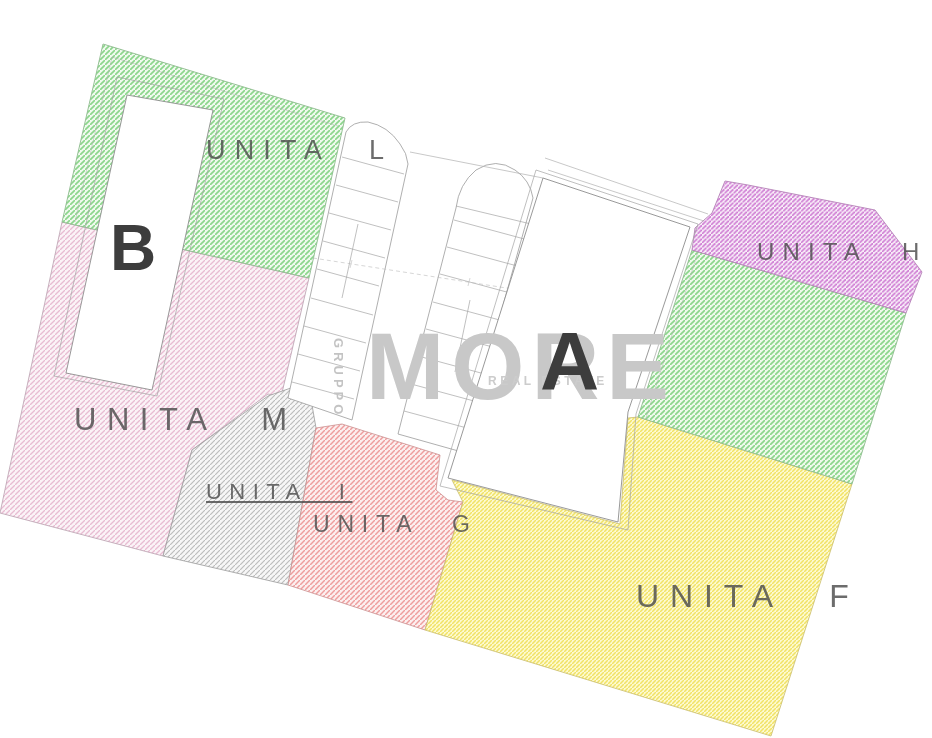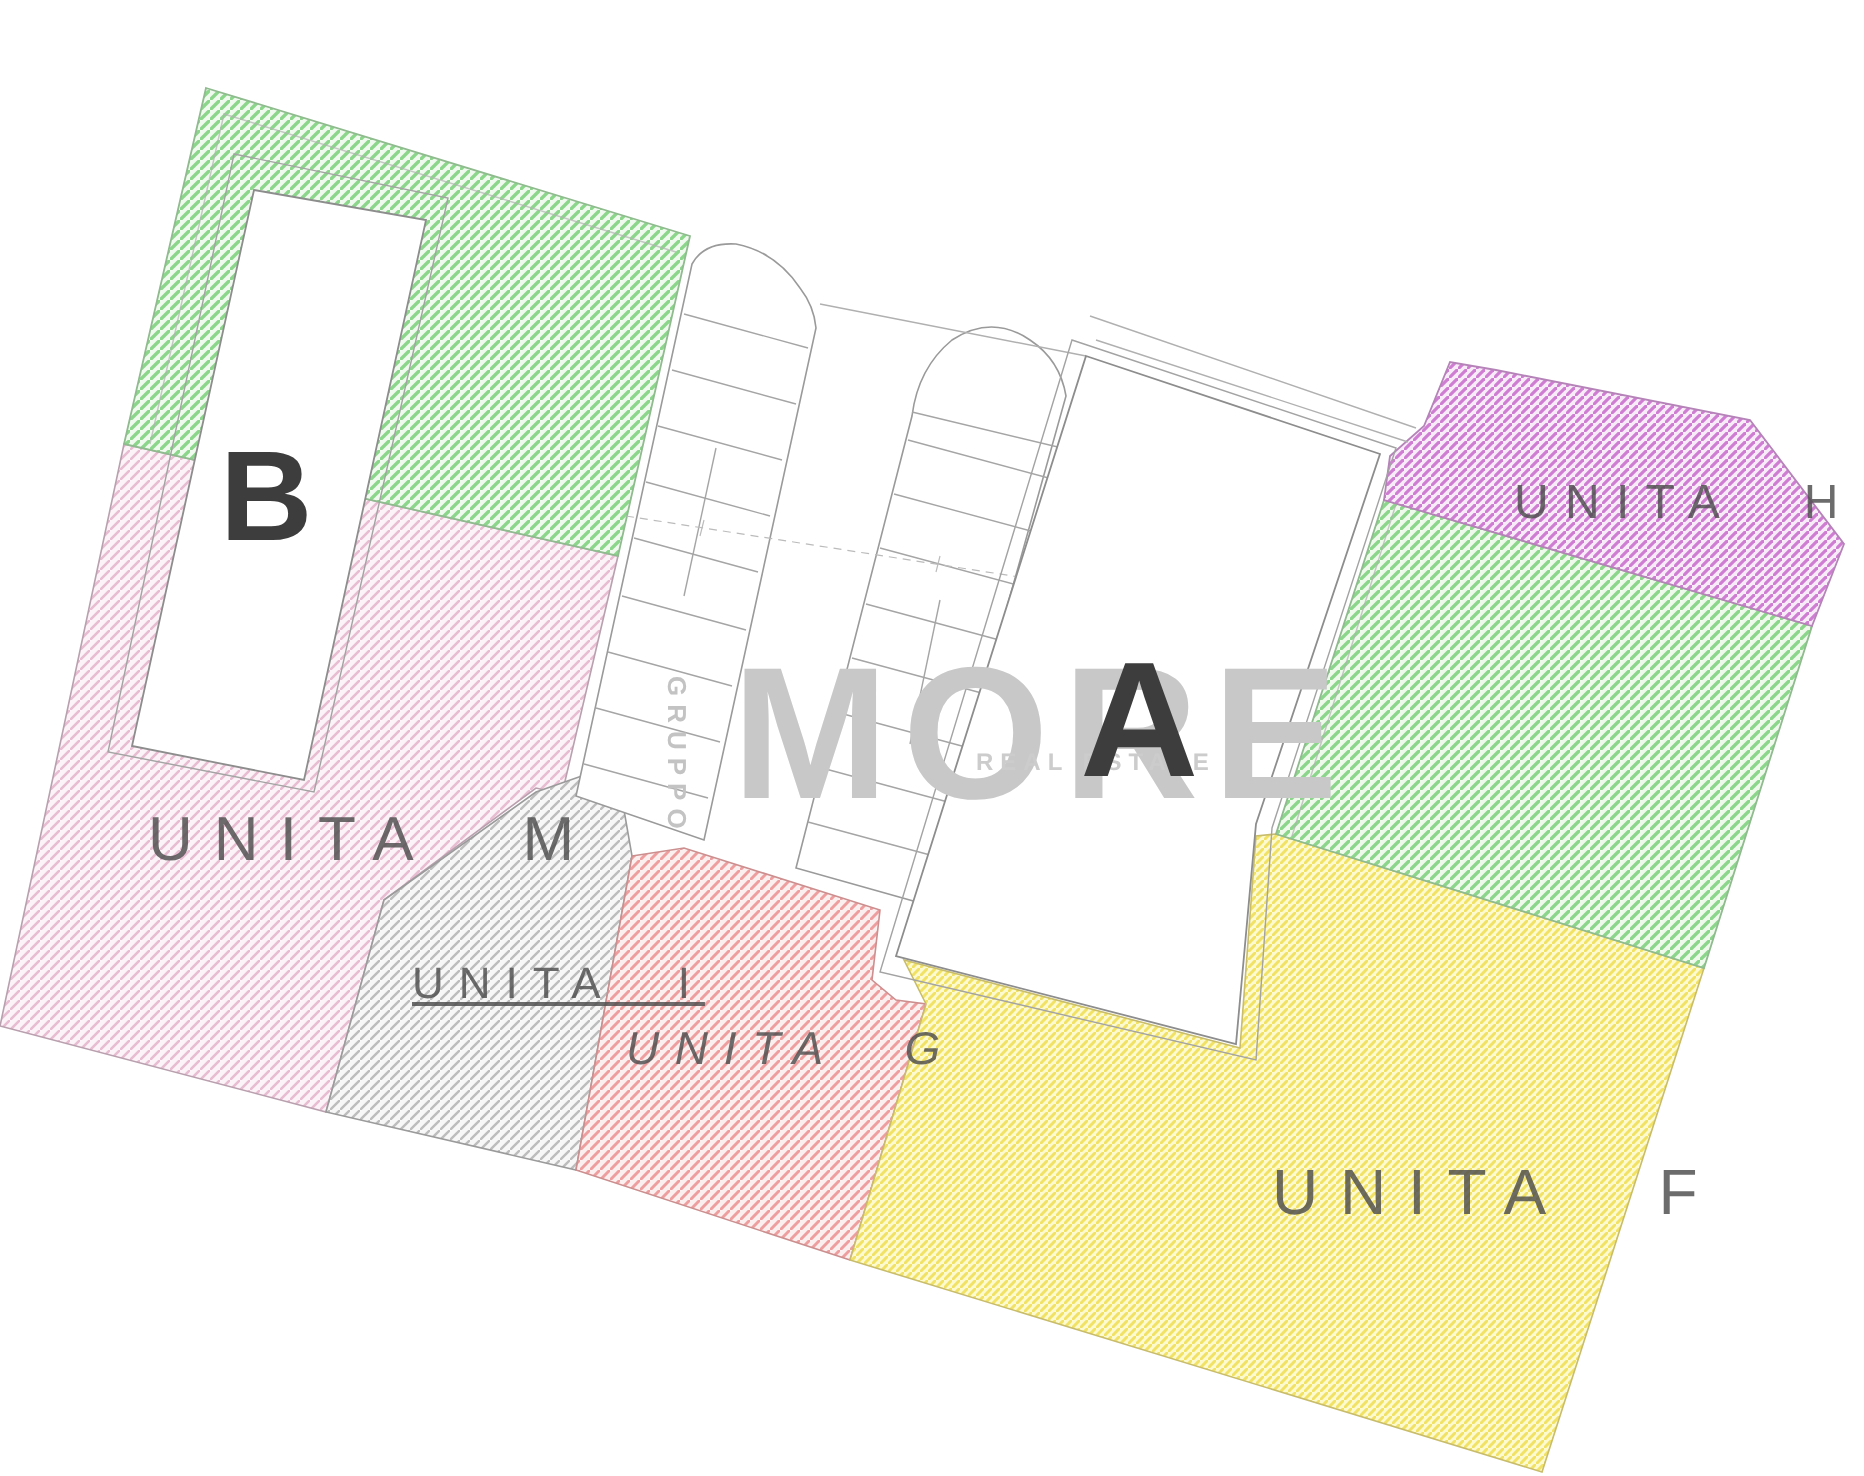--- a/index.html
+++ b/index.html
@@ -113,20 +113,21 @@
     <polygon points="543,178 690,227 628,412 618,522 448,478" fill="#ffffff" stroke="#8d8d8d" stroke-width="0.9"></polygon>
   </svg>
 
   <div class="wm" id="wm-vert">GRUPPO</div>
   <div class="wm" id="wm-main">MORE</div>
   <div class="wm" id="wm-sub">REAL ESTATE</div>
 
   <div class="big-letter" style="left:110px;top:216px;font-size:64px;">B</div>
   <div class="big-letter" style="left:540px;top:320px;font-size:82px;">A</div>
 
+  <div class="lbl" style="left:206px;top:137px;font-size:27px;">UNITA L</div>
   <div class="lbl" style="left:74px;top:404px;font-size:31px;">UNITA M</div>
   <div class="lbl" style="left:206px;top:481px;font-size:22px;text-decoration:underline;">UNITA I</div>
-  <div class="lbl" style="left:313px;top:513px;font-size:23px;font-style:italic;">UNITA G</div>
+  <div class="lbl" style="left:313px;top:513px;font-size:23px;">UNITA G</div>
   <div class="lbl" style="left:620px;top:580px;font-size:32px;margin-left:16px;">UNITA F</div>
   <div class="lbl" style="left:757px;top:220px;font-size:24px;margin-top:20px;">UNITA H</div>
 
 
 </div>
 
 </body></html>

